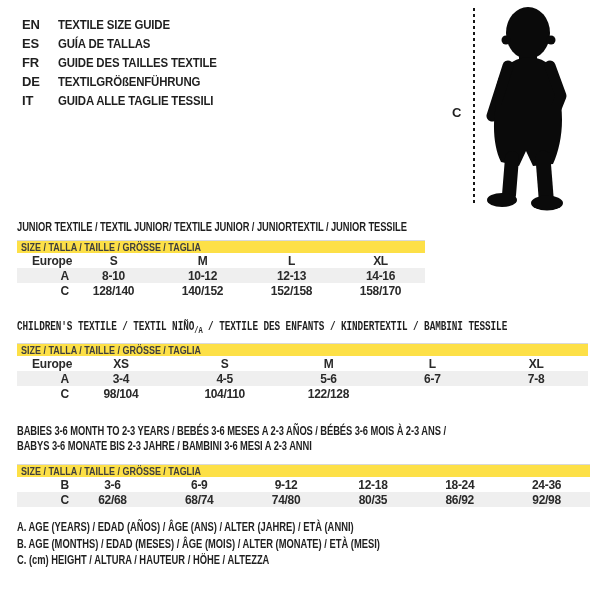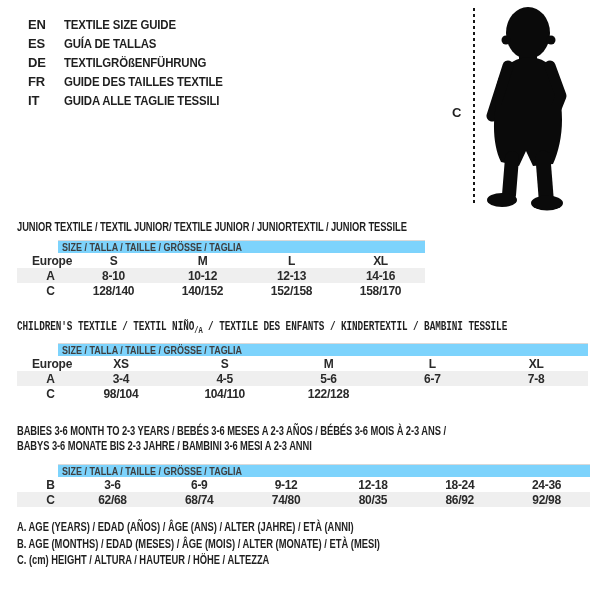--- a/index.html
+++ b/index.html
@@ -7,47 +7,46 @@
     width:600px;height:600px;background:#ffffff;
     font-family:"Liberation Sans","DejaVu Sans",sans-serif;
     color:#1f1f1f;position:relative;overflow:hidden;
     -webkit-font-smoothing:antialiased;
   }
   .abs{position:absolute;}
   .condense{display:inline-block;transform:scaleX(0.78);transform-origin:0 50%;white-space:nowrap;}
   .condense90{display:inline-block;transform:scaleX(0.88);transform-origin:0 50%;white-space:nowrap;}
 
   
-  .lang-block{left:28px;top:15px;}
+  .lang-block{left:22px;top:15px;}
   .lang-row{display:grid;grid-template-columns:36px auto;height:19px;align-items:center;}
   .lang-code{font-weight:700;font-size:13px;letter-spacing:-0.2px;}
   .lang-title{font-weight:700;font-size:13px;letter-spacing:-0.2px;}
 
   
   .measure-line{
     left:473px;top:8px;width:2px;height:198px;
     background:repeating-linear-gradient(to bottom,#161616 0 3px,transparent 3px 6px);
   }
   .measure-label{left:452px;top:105px;font-weight:700;font-size:13px;}
   .baby-svg{left:483px;top:2px;}
 
   
   .sec-title{font-weight:700;font-size:12px;letter-spacing:-0.1px;line-height:15px;white-space:nowrap;}
   .sub-a{font-size:9px;vertical-align:-3px;}
 
   
   .sizetable{left:17px;}
   .bar{
-    background:#7dd3fc;height:13px;display:flex;align-items:center;
+    background:#fde047;height:13px;display:flex;align-items:center;
     font-weight:700;font-size:11.5px;color:#3e3e3e;padding-left:4px;box-sizing:border-box;
     border-top:1px solid #d9d9d9;
-    margin-left:41px;
   }
   .trow{display:grid;height:15px;align-items:center;font-weight:700;font-size:12px;color:#2a2a2a;}
-  .trow .lbl{text-align:center;padding-left:3px;letter-spacing:-0.2px;margin-left:12px;}
+  .trow .lbl{text-align:right;padding-left:3px;letter-spacing:-0.2px;margin-left:12px;}
   .trow .val{text-align:center;letter-spacing:-0.3px;}
   .altrow{background:#efefef;}
   .cols4{grid-template-columns:52px repeat(4,1fr);}
   .cols5{grid-template-columns:52px repeat(5,1fr);}
   .cols6{grid-template-columns:52px repeat(6,1fr);}
 
   
   .footnotes{left:17px;top:520px;}
   .footnote-line{height:16.5px;font-weight:700;font-size:12px;}
 </style>
@@ -57,26 +56,26 @@
 <div class="abs lang-block">
   <div class="lang-row">
     <span class="lang-code">EN</span>
     <span class="lang-title"><span class="condense90">TEXTILE SIZE GUIDE</span></span>
   </div>
   <div class="lang-row">
     <span class="lang-code">ES</span>
     <span class="lang-title"><span class="condense90">GUÍA DE TALLAS</span></span>
   </div>
   <div class="lang-row">
+    <span class="lang-code">FR</span>
+    <span class="lang-title"><span class="condense90">GUIDE DES TAILLES TEXTILE</span></span>
+  </div>
+  <div class="lang-row">
     <span class="lang-code">DE</span>
     <span class="lang-title"><span class="condense90">TEXTILGRÖßENFÜHRUNG</span></span>
-  </div>
-  <div class="lang-row">
-    <span class="lang-code">FR</span>
-    <span class="lang-title"><span class="condense90">GUIDE DES TAILLES TEXTILE</span></span>
   </div>
   <div class="lang-row">
     <span class="lang-code">IT</span>
     <span class="lang-title"><span class="condense90">GUIDA ALLE TAGLIE TESSILI</span></span>
   </div>
 </div>
 
 <div class="abs measure-line"></div>
 <div class="abs measure-label">C</div>
 

